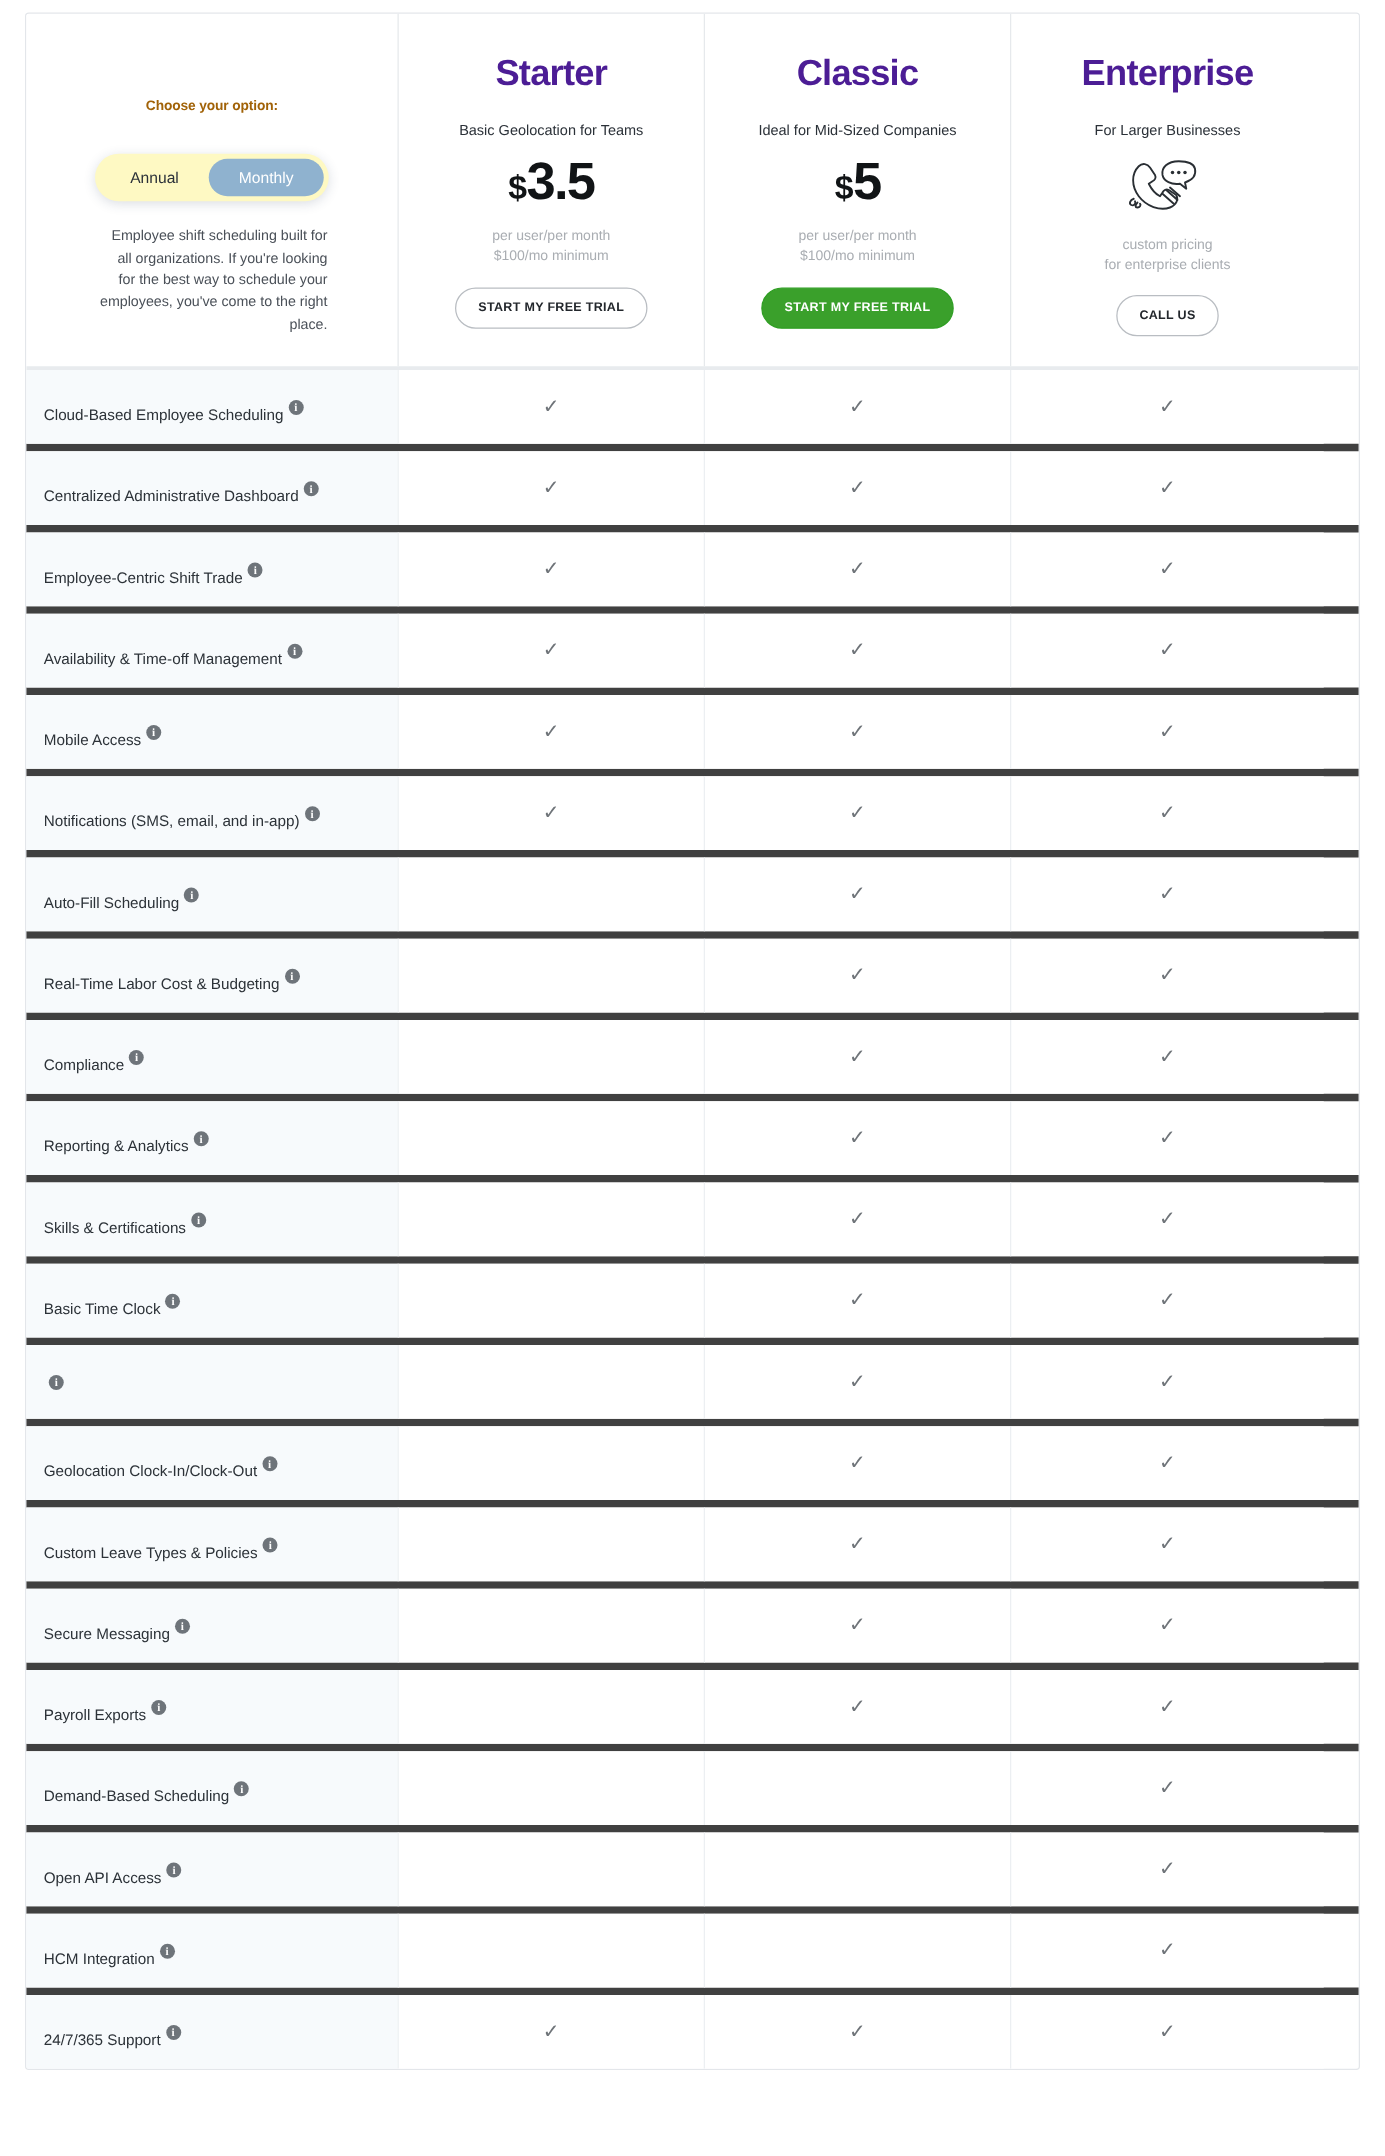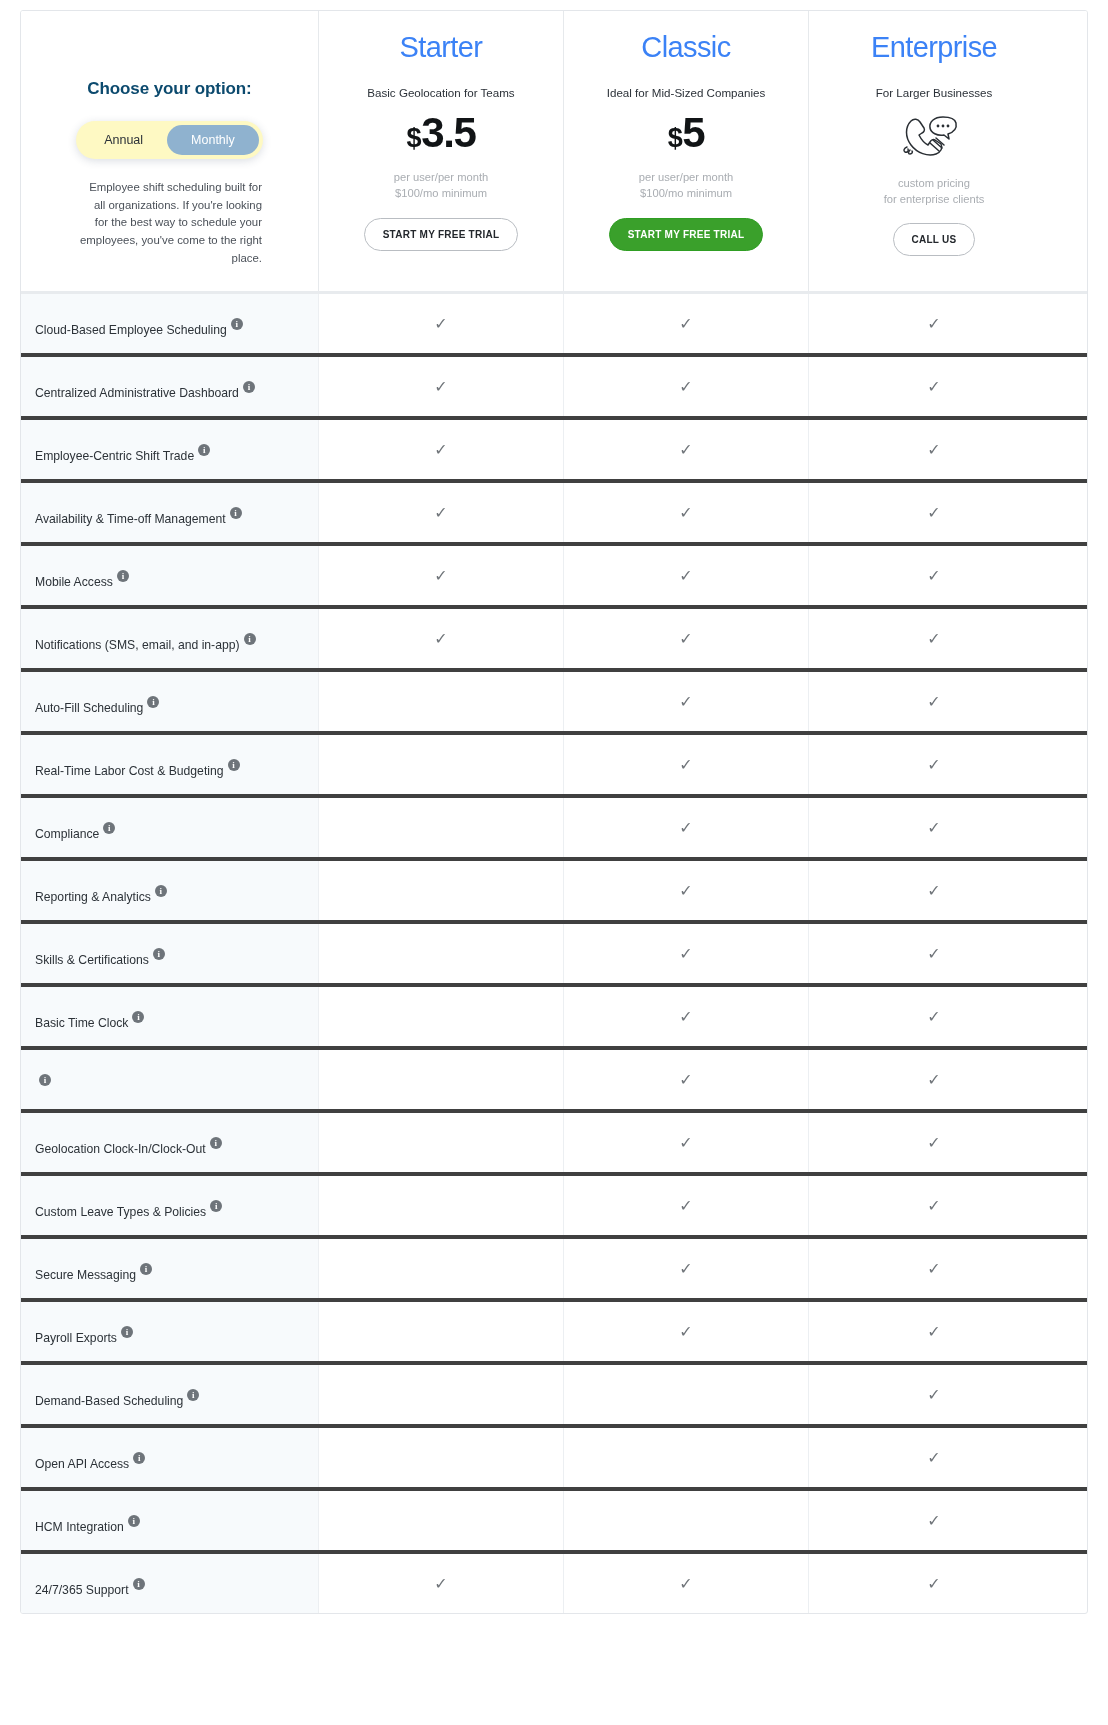--- a/index.html
+++ b/index.html
@@ -39,25 +39,25 @@
   .col-plan { width: 245px; }
   .col-plan.wide { width: 251px; }
 
   
   .intro {
     padding: 48px 22px 0 22px;
     text-align: center;
     width: 100%;
   }
   .intro h3 {
-    font-size: 17px;
+    font-size: 11px;
     font-weight: 700;
-    color: #0c4a6e;
+    color: #a16207;
     letter-spacing: -0.1px;
-    margin-bottom: 22px;
+    margin-bottom: 32px;
   }
   .toggle {
     display: inline-flex;
     background: #fef9c3;
     border-radius: 999px;
     padding: 4px;
     box-shadow: 0 2px 9px rgba(40,60,90,0.17);
     margin: 0 auto 20px auto;
   }
   .toggle-opt {
@@ -77,24 +77,24 @@
     font-size: 11.4px;
     line-height: 1.55;
     color: #4a5058;
     text-align: right;
     padding: 0 20px 0 22px;
   }
 
   
   .plan-name {
     font-size: 29px;
-    font-weight: 400;
-    color: #3b82f6;
+    font-weight: 700;
+    color: #4c1d95;
     letter-spacing: -0.6px;
-    margin-top: 0;
+    margin-top: 12px;
   }
   .plan-sub {
     font-size: 11.6px;
     color: #2b3138;
     margin-top: 22px;
   }
   .plan-price {
     font-size: 42px;
     font-weight: 700;
     color: #111416;
@@ -131,21 +131,21 @@
   .cta.filled {
     border: 1px solid #2f9e23;
     background: #3aa02b;
     color: #ffffff;
   }
   .ent-icon { margin-top: 8px; }
 
   
   .row {
     display: flex;
-    border-top: 4px solid #404040;
+    border-top: 6px solid #404040;
   }
   .row:first-child { border-top: none; }
   .row.odd .cell-feature { background: #f7fafc; }
   .row.even .cell-feature { background: #f7fafc; }
   .cell {
     border-left: 1px solid #eceff2;
     min-height: 59px;
     display: flex;
     align-items: center;
     justify-content: center;

